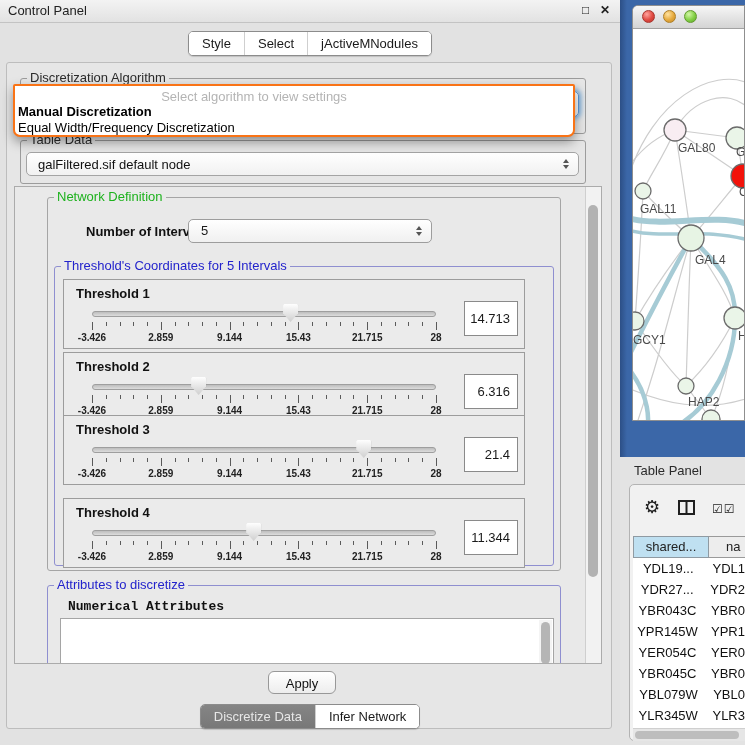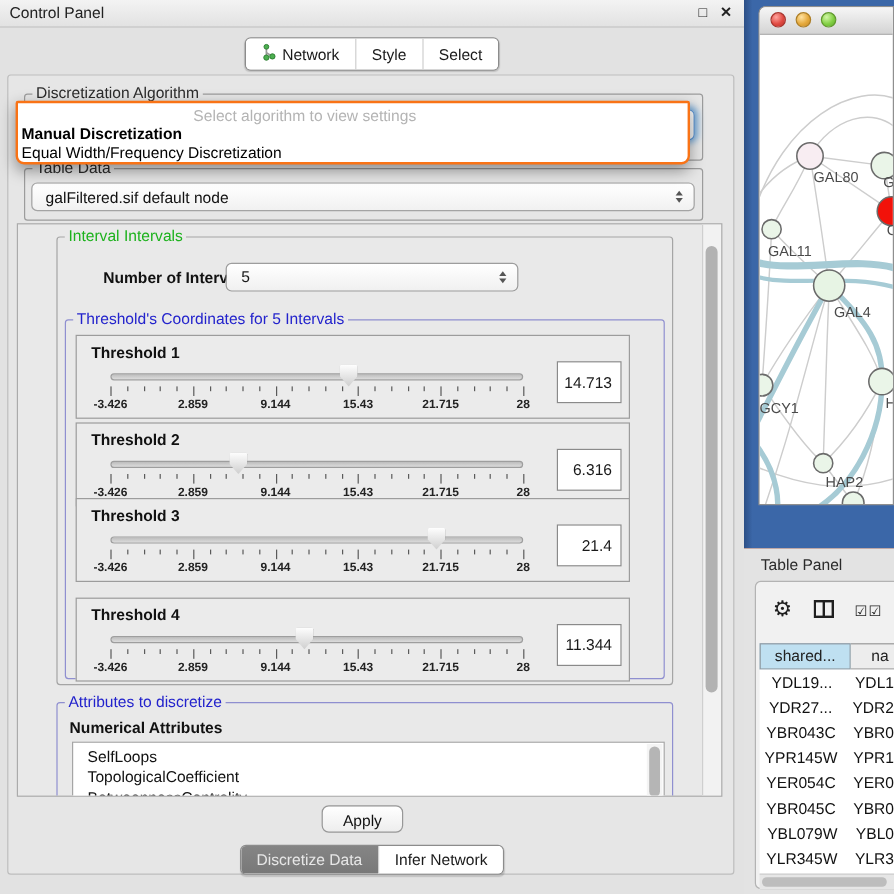--- a/index.html
+++ b/index.html
@@ -86,34 +86,27 @@
   <div class="left-panel">
     <div class="titlebar">
       <span class="t">Control Panel</span>
       <span class="win-icon" style="left:582px;">□</span>
       <span class="win-icon" style="left:600px;">✕</span>
     </div>
 
     <div class="tabbar" style="top:31px;">
       <div class="tabbar-inner" id="topTabs">
           <div class="tab">
-            <span class="net-tab-icon"><svg width="12" height="15" viewBox="0 0 12 15">
-                <line x1="4" y1="3" x2="4" y2="12" stroke="#9a9a9a" stroke-width="1.4"></line>
-                <line x1="4" y1="8" x2="9" y2="11" stroke="#9a9a9a" stroke-width="1.4"></line>
-                <circle cx="4" cy="3" r="2" fill="#4caf50" stroke="#2e7d32" stroke-width="0.8"></circle>
-                <circle cx="4" cy="12" r="2.2" fill="#4caf50" stroke="#2e7d32" stroke-width="0.8"></circle>
-                <circle cx="9" cy="11" r="2.2" fill="#4caf50" stroke="#2e7d32" stroke-width="0.8"></circle>
-              </svg></span>
-            <span>Network</span>
-          </div>
-          <div class="tab">
             <span>Style</span>
           </div>
           <div class="tab">
             <span>Select</span>
+          </div>
+          <div class="tab">
+            <span>jActiveMNodules</span>
           </div>
         </div>
     </div>
 
     <div class="outer-panel"></div>
 
     <div class="groupbox" style="left:20px;top:78px;width:566px;height:56px;">
       <span class="grouplabel gl-dark">Discretization Algorithm</span>
     </div>
     <div class="combo focus-ring" style="left:26px;top:91px;width:553px;height:26px;z-index:1;">
@@ -138,21 +131,21 @@
       <span class="val">galFiltered.sif default node</span>
       <span class="arrows">
           <span class="arr-up"></span>
           <span class="arr-dn"></span>
         </span>
     </div>
 
     <div class="scrollarea">
 
       <div class="groupbox" style="left:32px;top:10px;width:514px;height:374px;border-color:#a5a5a5;">
-        <span class="grouplabel gl-green" style="background:#e9e9e9;">Interval Intervals</span>
+        <span class="grouplabel gl-green" style="background:#e9e9e9;">Network Definition</span>
 
         <span class="bold-label" style="left:38px;top:26px;">Number of Intervals</span>
         <div class="spinner" style="left:140px;top:21px;width:244px;height:24px;">
           <span class="val">5</span>
           <span class="arrows">
               <span class="arr-up"></span>
               <span class="arr-dn"></span>
             </span>
         </div>
 
@@ -310,27 +303,22 @@
                 <div class="ticklabel" style="left: 303.2px;">21.715</div>
                 <div class="ticklabel" style="left: 372px;">28</div>
                 <div class="valuebox">11.344</div>
               </div>
             </div>
         </div>
       </div>
 
       <div class="groupbox" style="left:32px;top:398px;width:514px;height:110px;border-color:#8f8fd0;">
         <span class="grouplabel gl-blue" style="background:#e9e9e9;">Attributes to discretize</span>
-        <span class="bold-label" style="left:10px;top:13px;">Numerical Attributes</span>
+        <span class="bold-label" style="left:20px;top:13px;font-family:Liberation Mono, monospace;">Numerical Attributes</span>
         <div class="listbox" style="left:12px;top:32px;width:494px;height:78px;">
-          <div id="attrList" style="padding-top:3px;">
-              <div class="item">SelfLoops</div>
-              <div class="item">TopologicalCoefficient</div>
-              <div class="item">BetweennessCentrality</div>
-            </div>
           <div class="list-vscroll">
               <div class="thumb"></div>
             </div>
         </div>
       </div>
 
       <div class="vscroll">
         <div class="thumb" style="top:18px;height:372px;"></div>
       </div>
     </div>

